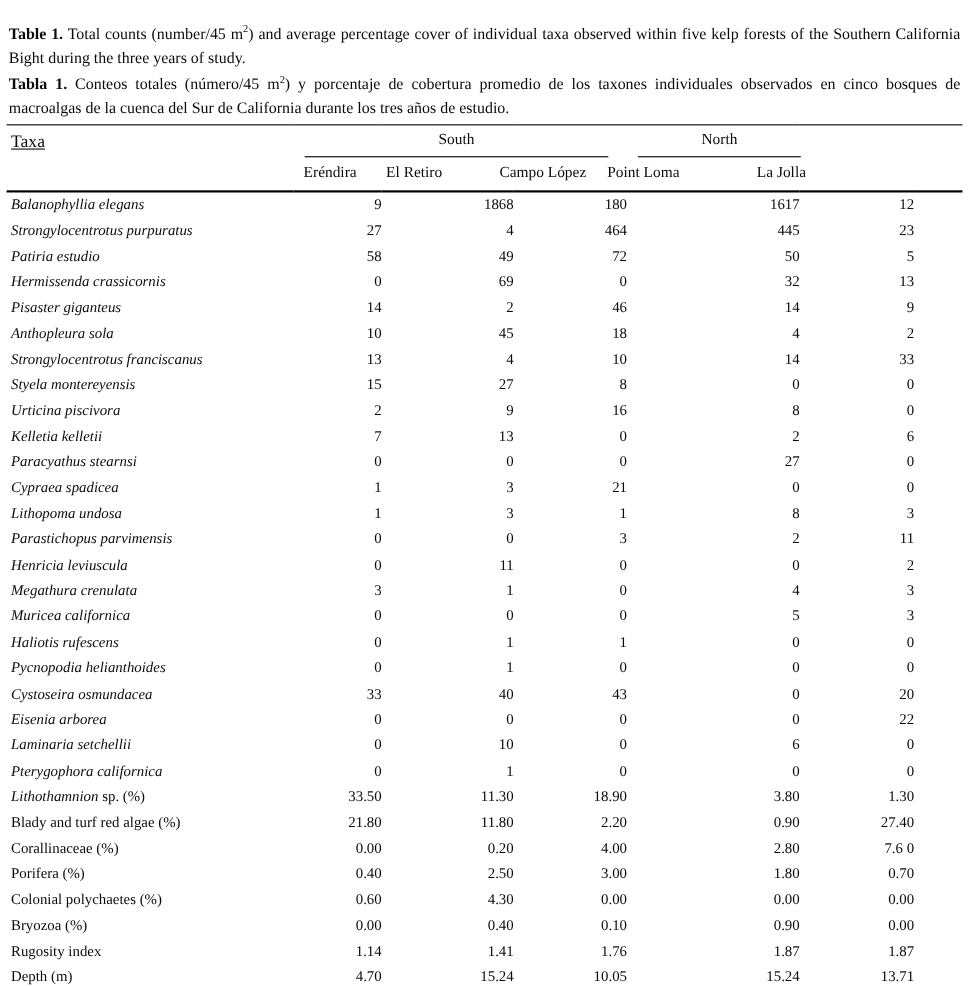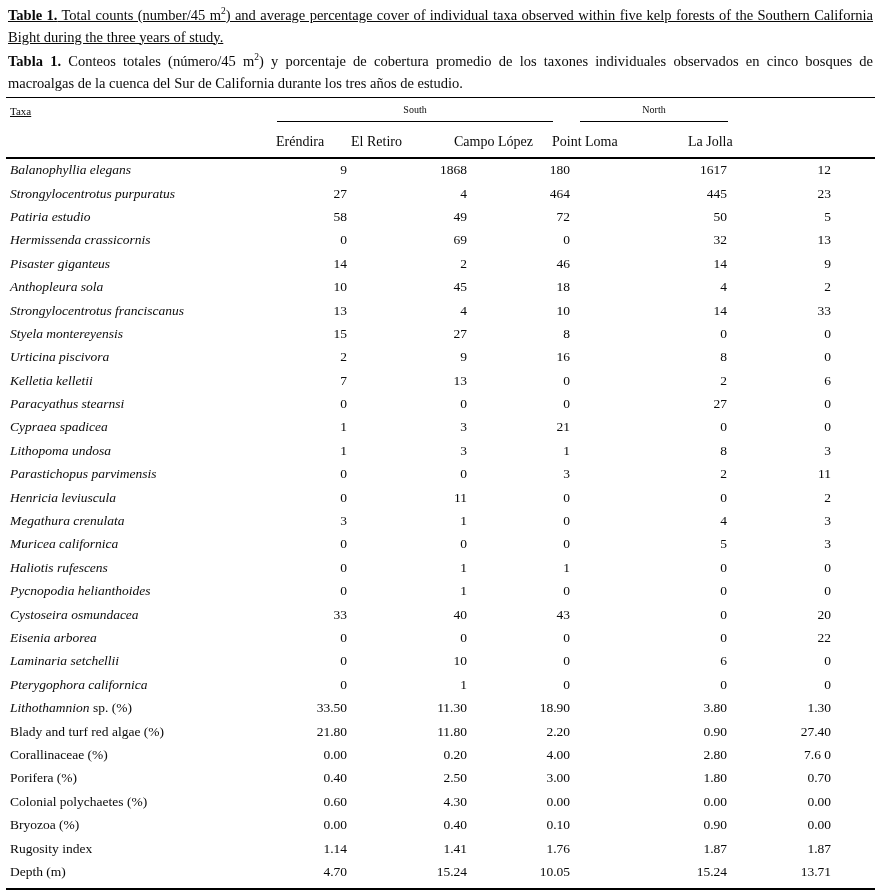--- a/index.html
+++ b/index.html
@@ -5,44 +5,44 @@
   html,body{margin:0;padding:0;}
   body{
     width:881px;height:896px;background:#ffffff;color:#0a0a0a;
     font-family:"Liberation Serif","DejaVu Serif",serif;
     overflow:hidden;
   }
   .page{width:881px;height:896px;position:relative;}
   .caption{
     margin:0 8px;text-align:justify;font-size:14.5px;line-height:21.5px;
   }
-  .caption.en{padding-top:5px;text-decoration:underline;}
+  .caption.en{padding-top:21px;}
   .caption.es{margin-top:3px;}
   .caption b{font-weight:bold;}
   .caption sup{font-size:9.5px;line-height:0;}
   table{
     table-layout:fixed;border-collapse:collapse;
     width:869px;margin:3px 6px 0 6px;
     border-top:1.6px solid #000;border-bottom:2px solid #000;
     font-size:13.5px;
   }
   col.c-taxa{width:261px;}
   col.c1{width:80px;}
   col.c2{width:120px;}
   col.c3{width:103px;}
   col.c4{width:157px;}
   col.c5{width:104px;}
   col.c-sp{width:44px;}
   th{font-weight:normal;padding:0;}
   .row-groups{height:30px;}
   .taxa-h{
     text-align:left;vertical-align:top;padding:7px 0 0 4px;
-    border-bottom:2px solid #000;font-size:11px;text-decoration:underline;
-  }
-  .group-h{vertical-align:top;padding:6px 0 0 0;font-size:10px;}
+    border-bottom:2px solid #000;font-size:16px;text-decoration:underline;
+  }
+  .group-h{vertical-align:top;padding:6px 0 0 0;font-size:14px;}
   .group-inner{
     margin:0 17px 0 10px;text-align:center;
     padding-bottom:6px;border-bottom:1.3px solid #000;
   }
   .group-inner.north{margin:0 103px 0 10px;}
   .spacer-h{border-bottom:2px solid #000;}
   .site-row th{
     height:29px;vertical-align:middle;text-align:left;
     border-bottom:2px solid #000;position:relative;font-size:14px;
   }

